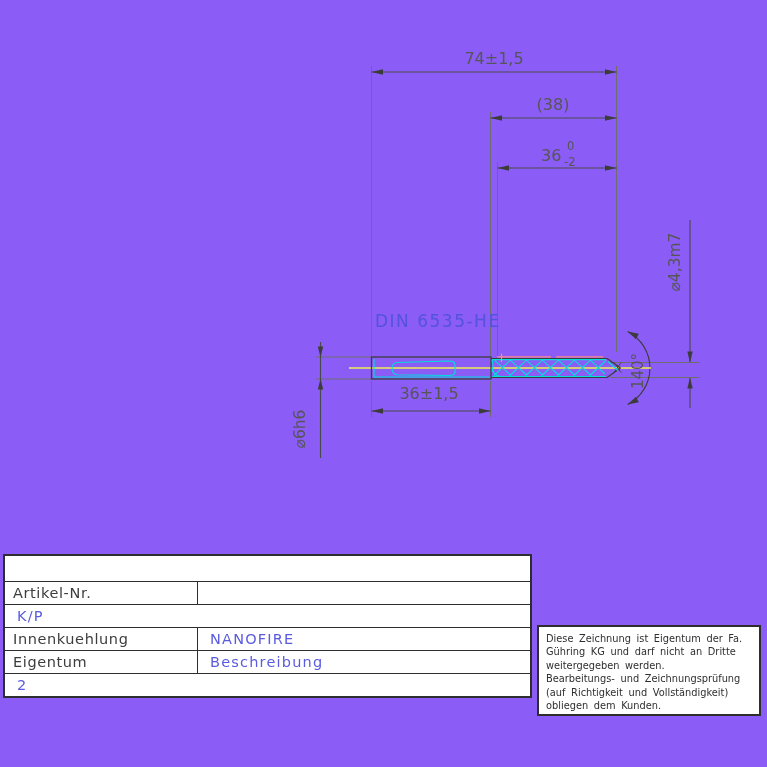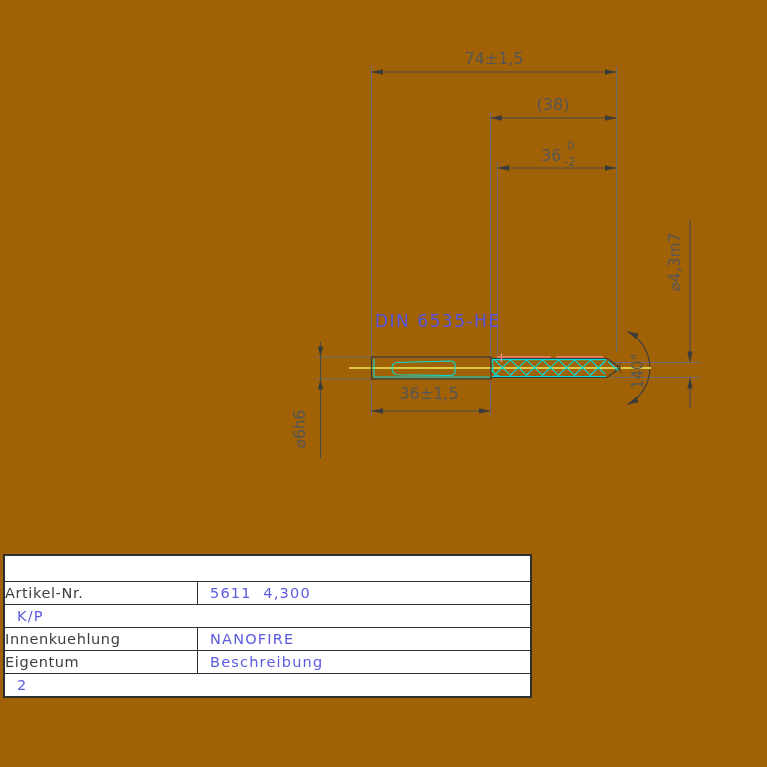--- a/index.html
+++ b/index.html
@@ -1,26 +1,26 @@
 <!DOCTYPE html>
 <html><head>
 <meta charset="utf-8">
 <style>
   html,body{margin:0;padding:0;background:#ffffff;}
-  #page{position:relative;width:767px;height:767px;background:#a16207;overflow:hidden;
+  #page{position:relative;width:767px;height:767px;background:#8b5cf6;overflow:hidden;
         font-family:"DejaVu Sans",sans-serif;}
   svg text{font-family:"DejaVu Sans",sans-serif;}
 
   
   .spec-table{position:absolute;left:3px;top:554px;width:529px;
       border:2px solid #2e2e2e;box-sizing:border-box;background:#fff;}
   .spec-row{display:flex;height:23px;border-top:1.6px solid #2e2e2e;box-sizing:border-box;}
   .spec-row.header{height:25px;border-top:none;}
   .spec-cell-label{width:193px;border-right:1.6px solid #2e2e2e;box-sizing:border-box;
-      display:flex;align-items:center;padding-left:0;
+      display:flex;align-items:center;padding-left:8px;
       font-size:14.5px;color:#3d3d3d;letter-spacing:0.6px;}
   .spec-cell-value{flex:1;display:flex;align-items:center;padding-left:12px;
       font-size:14.5px;color:#5b5be0;letter-spacing:1.2px;white-space:pre;}
   .brand-cell{width:193px;border-right:1.6px solid #2e2e2e;box-sizing:border-box;
       display:flex;align-items:center;justify-content:center;}
   .brand-logo{font-size:20px;font-weight:bold;letter-spacing:3px;color:#ffffff;
       -webkit-text-stroke:1.3px #3a3a3a;text-shadow:0 0 1px #3a3a3a;}
   .empty-cell{flex:1;}
 
   
@@ -132,32 +132,37 @@
   </svg>
   </div>
 
   <div class="spec-table">
     <div class="spec-row header">
       <div class="empty-cell"></div>
     </div>
 
     <div class="spec-row">
       <div class="spec-cell-label">Artikel-Nr.</div>
-      <div class="spec-cell-value">5611  4,300</div>
     </div>
     <div class="spec-row">
       <div class="spec-cell-value">K/P</div>
     </div>
     <div class="spec-row">
       <div class="spec-cell-label">Innenkuehlung</div>
       <div class="spec-cell-value">NANOFIRE</div>
     </div>
     <div class="spec-row">
       <div class="spec-cell-label">Eigentum</div>
       <div class="spec-cell-value">Beschreibung</div>
     </div>
     <div class="spec-row">
       <div class="spec-cell-value">2</div>
     </div>
   </div>
 
+  <div class="note-box">Diese Zeichnung ist Eigentum der Fa.
+Gühring KG und darf nicht an Dritte
+weitergegeben werden.
+Bearbeitungs- und Zeichnungsprüfung
+(auf Richtigkeit und Vollständigkeit)
+obliegen dem Kunden.</div>
 
 </div>
 
 </body></html>

